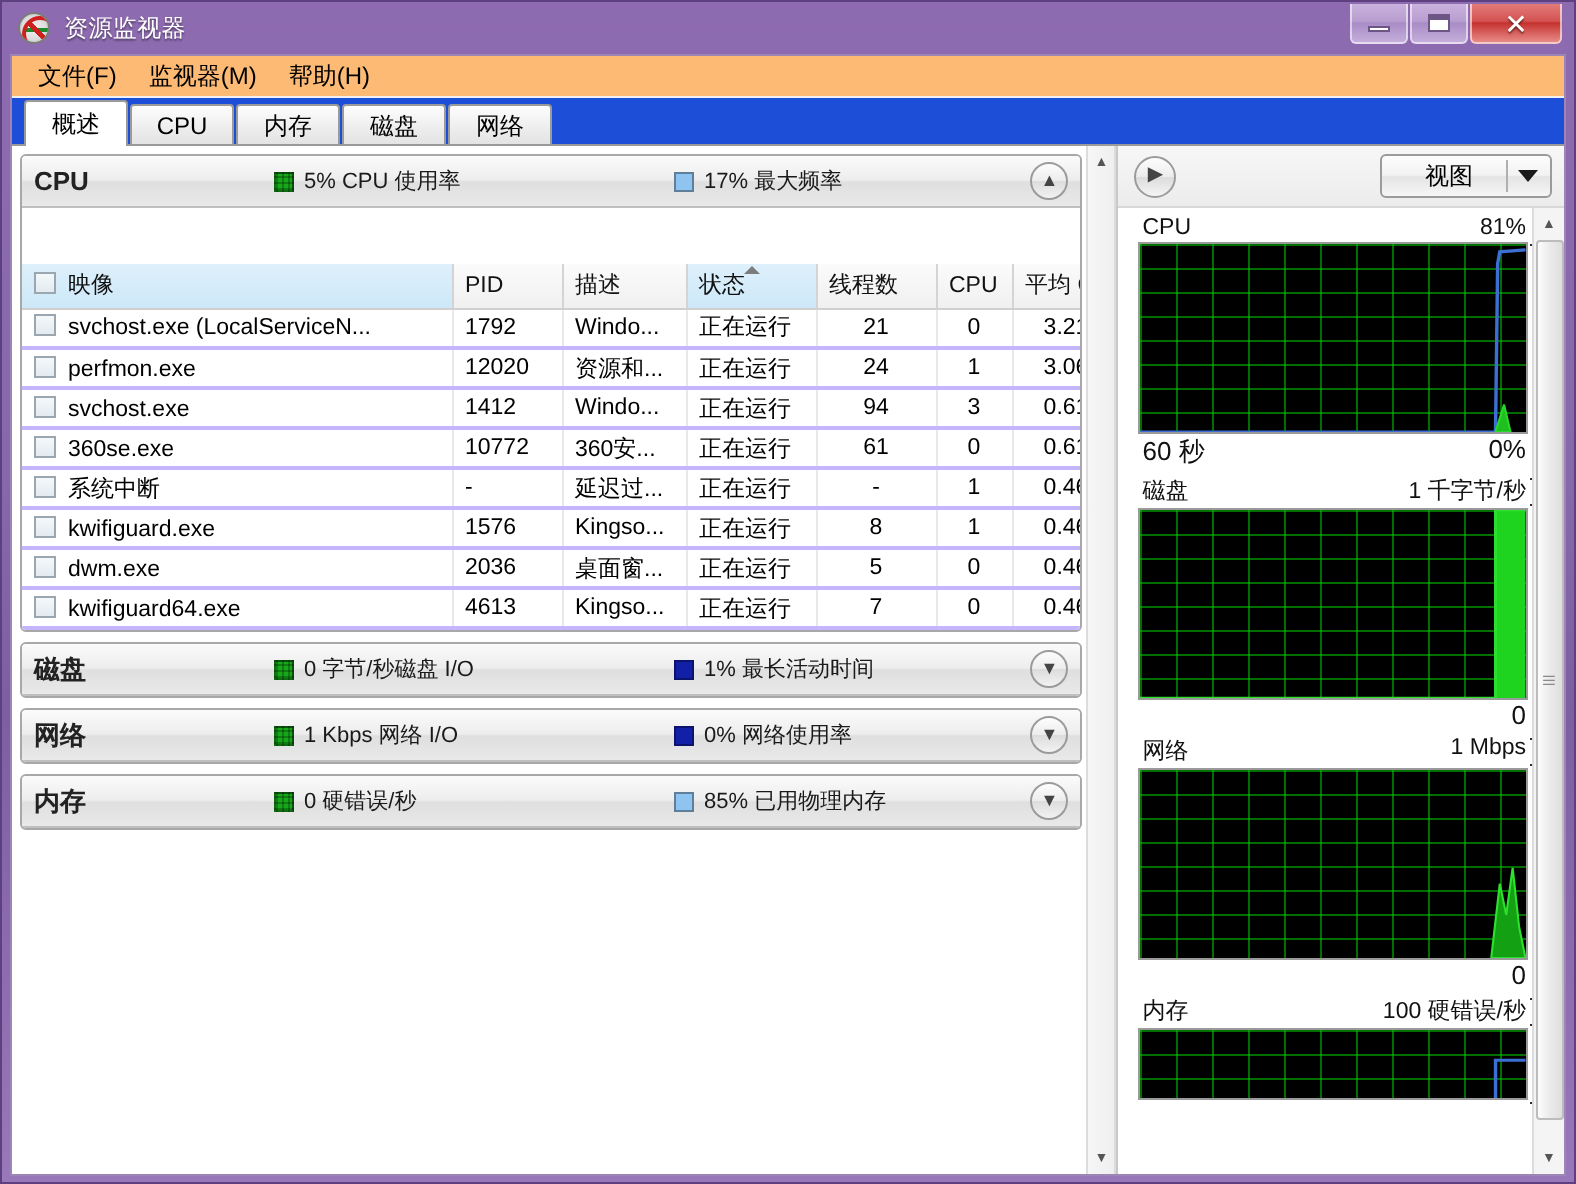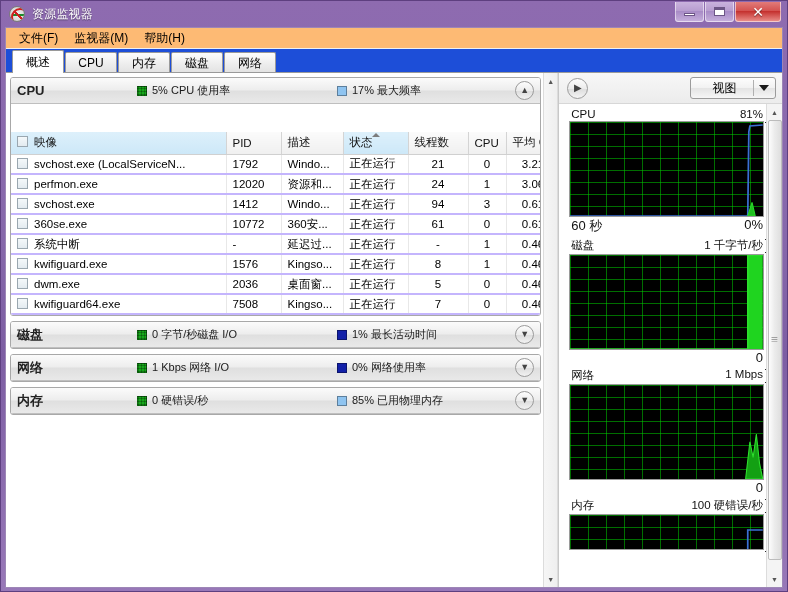--- a/index.html
+++ b/index.html
@@ -598,21 +598,21 @@
                     <td><span class="chk"></span><span>dwm.exe</span></td>
                     <td>2036</td>
                     <td>桌面窗...</td>
                     <td>正在运行</td>
                     <td class="num">5</td>
                     <td class="num">0</td>
                     <td class="num">0.46</td>
                   </tr>
                   <tr>
                     <td><span class="chk"></span><span>kwifiguard64.exe</span></td>
-                    <td>7508</td>
+                    <td>4613</td>
                     <td>Kingso...</td>
                     <td>正在运行</td>
                     <td class="num">7</td>
                     <td class="num">0</td>
                     <td class="num">0.46</td>
                   </tr>
                 </tbody>
             </table>
 
           </div>

